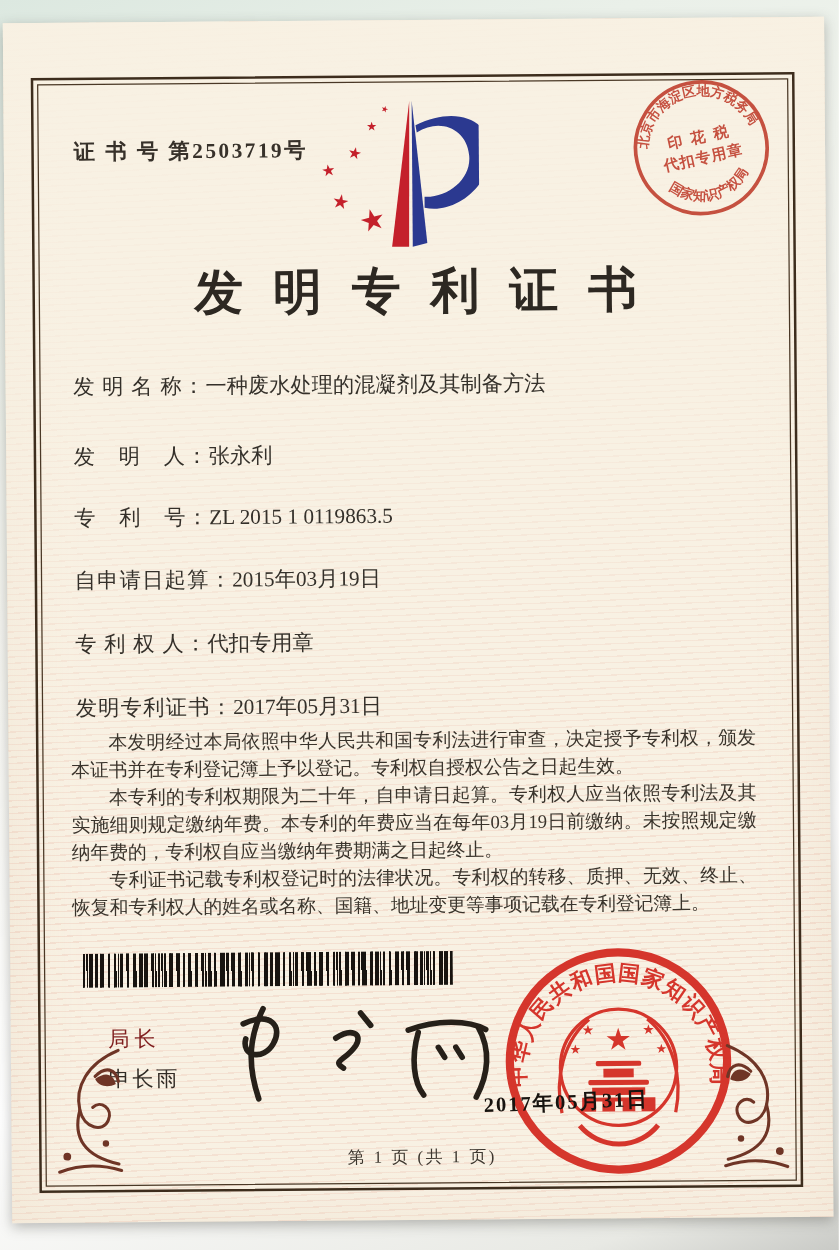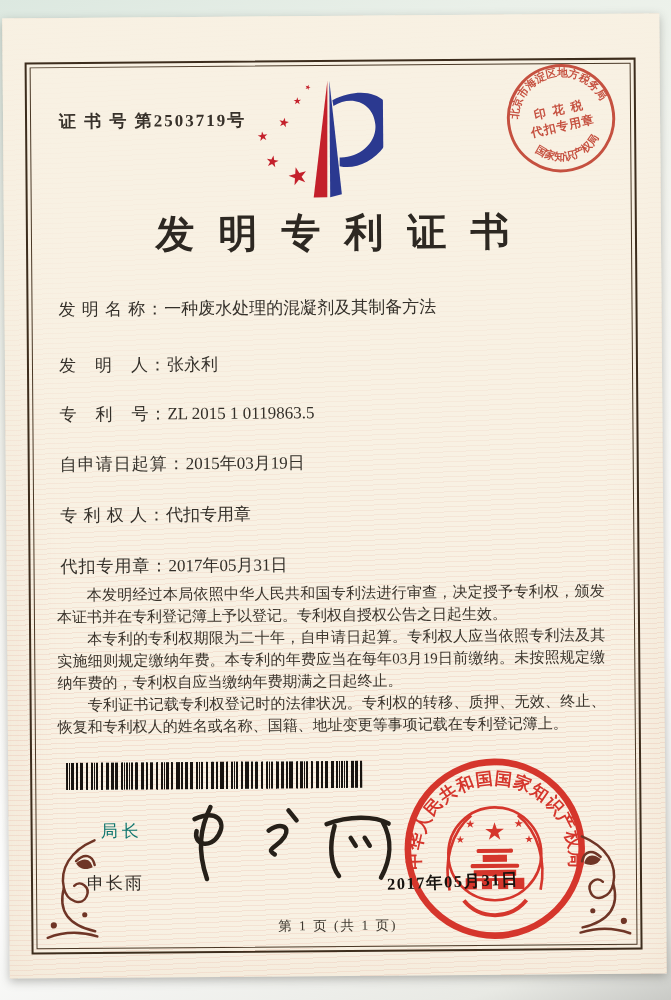--- a/index.html
+++ b/index.html
@@ -28,22 +28,22 @@
   .field .lab{letter-spacing:1px;}
   .bodytext{position:absolute;left:50px;top:566px;width:548px;font-size:15px;line-height:22px;
     color:#3a342c;text-align:justify;}
   .bodytext p{margin:0;text-indent:2em;}
   .barcode{position:absolute;left:58px;top:745px;width:296px;height:27px;
     background-image:
       repeating-linear-gradient(90deg,#17130f 0 2px,transparent 2px 5px),
       repeating-linear-gradient(90deg,#17130f 0 1px,transparent 1px 7px),
       repeating-linear-gradient(90deg,transparent 0 3px,#17130f 3px 4px,transparent 4px 11px);
   }
-  .director{position:absolute;left:92px;top:802px;font-size:17px;color:#0f766e;letter-spacing:4px;}
-  .director-name{position:absolute;left:78px;top:834px;font-size:17px;color:#312b25;letter-spacing:2px;margin-top:20px;}
+  .director{position:absolute;left:78px;top:802px;font-size:17px;color:#7f1d1d;letter-spacing:4px;}
+  .director-name{position:absolute;left:78px;top:834px;font-size:17px;color:#312b25;letter-spacing:2px;}
   .signature{position:absolute;left:168px;top:778px;}
   .seal{position:absolute;left:390px;top:738px;opacity:.93;}
   .grantdate{position:absolute;left:378px;top:856px;z-index:6;font-size:16.5px;font-weight:600;
     color:#17130f;letter-spacing:1.5px;transform:rotate(-1.8deg);white-space:nowrap;}
   .page-footer{position:absolute;left:0;right:0;top:901px;text-align:center;font-size:13.5px;
     color:#3d372f;letter-spacing:2px;}
   .ornament{position:absolute;top:820px;}
   .ornament.left{left:30px;}
   .ornament.right{right:28px;transform:scaleX(-1);}
 </style>
@@ -98,21 +98,21 @@
   <div class="field" style="top:385px">
     <span class="lab">专　利　号：</span><span>ZL 2015 1 0119863.5</span>
   </div>
   <div class="field" style="top:435px">
     <span class="lab">自申请日起算：</span><span>2015年03月19日</span>
   </div>
   <div class="field" style="top:486px">
     <span class="lab">专 利 权 人：</span><span>代扣专用章</span>
   </div>
   <div class="field" style="top:537px">
-    <span class="lab">代扣专用章：</span><span>2017年05月31日</span>
+    <span class="lab">发明专利证书：</span><span>2017年05月31日</span>
   </div>
 
   <div class="bodytext">
     <p>本发明经过本局依照中华人民共和国专利法进行审查，决定授予专利权，颁发本证书并在专利登记簿上予以登记。专利权自授权公告之日起生效。</p>
     <p>本专利的专利权期限为二十年，自申请日起算。专利权人应当依照专利法及其实施细则规定缴纳年费。本专利的年费应当在每年03月19日前缴纳。未按照规定缴纳年费的，专利权自应当缴纳年费期满之日起终止。</p>
     <p>专利证书记载专利权登记时的法律状况。专利权的转移、质押、无效、终止、恢复和专利权人的姓名或名称、国籍、地址变更等事项记载在专利登记簿上。</p>
   </div>
 
   <div class="barcode"></div>
 

